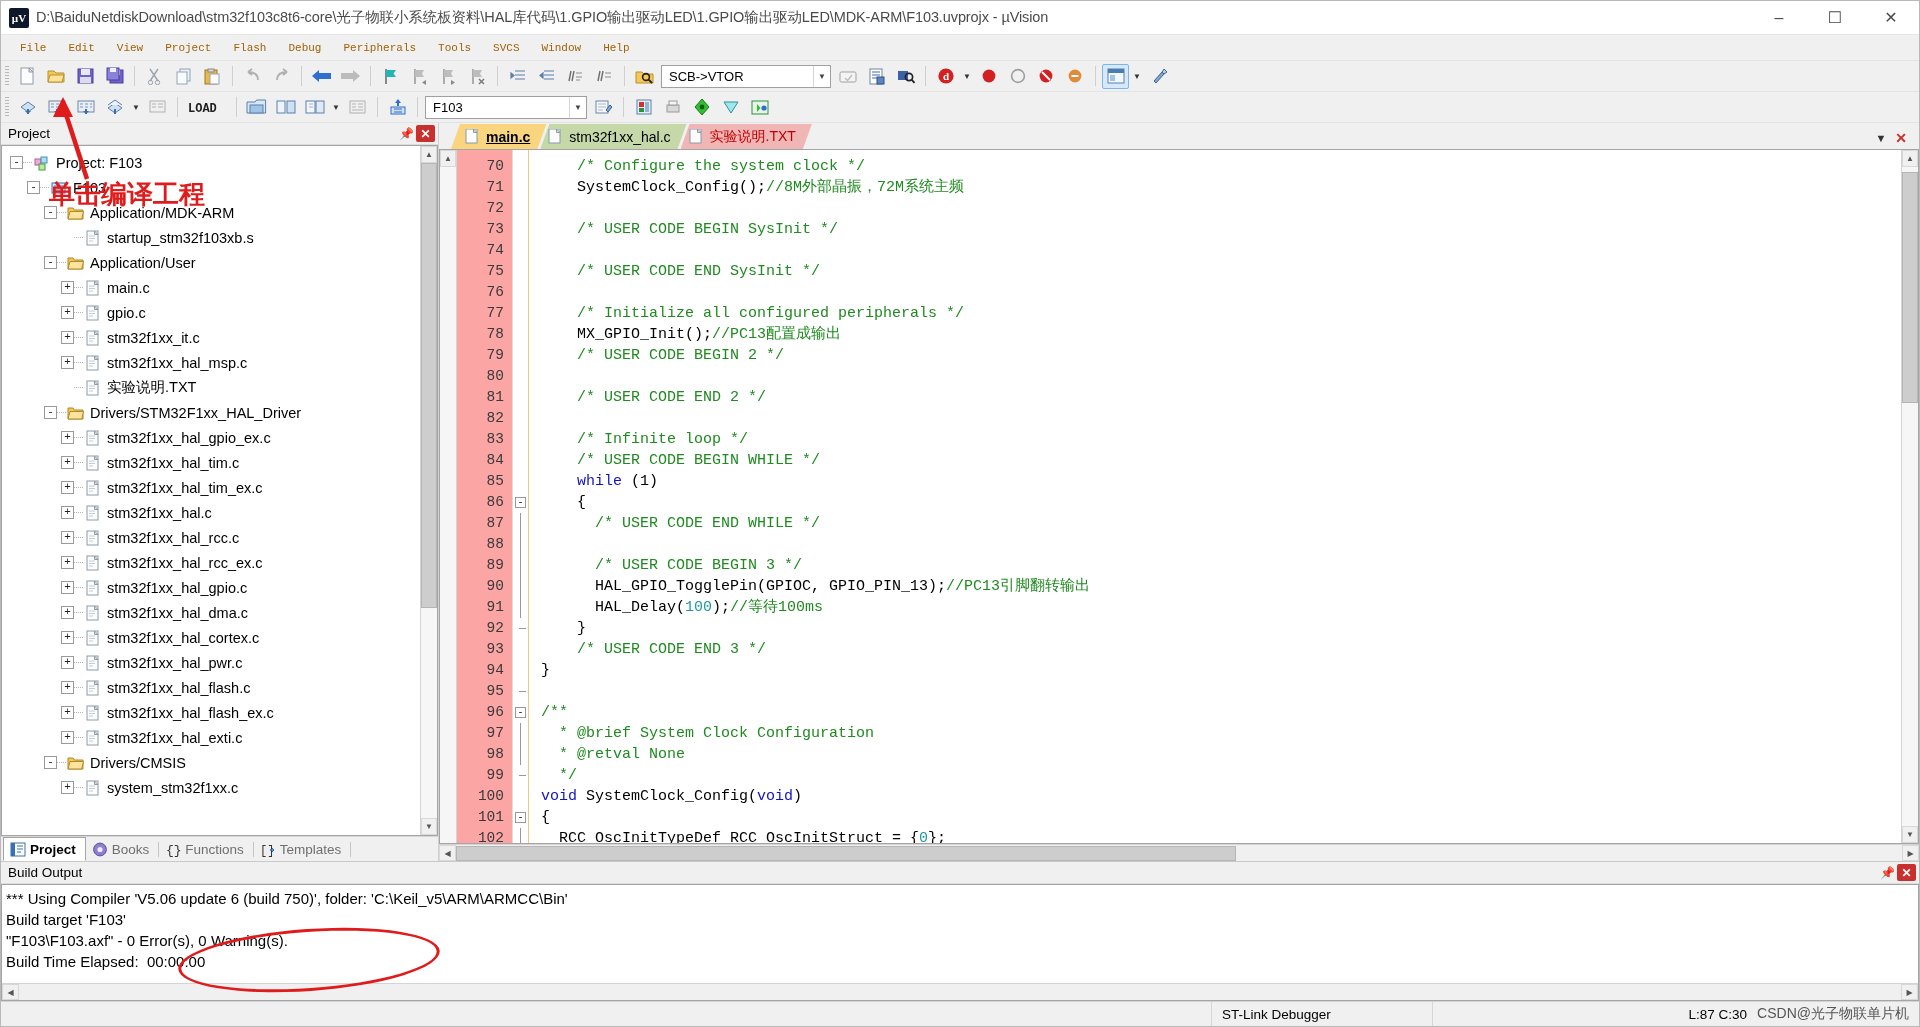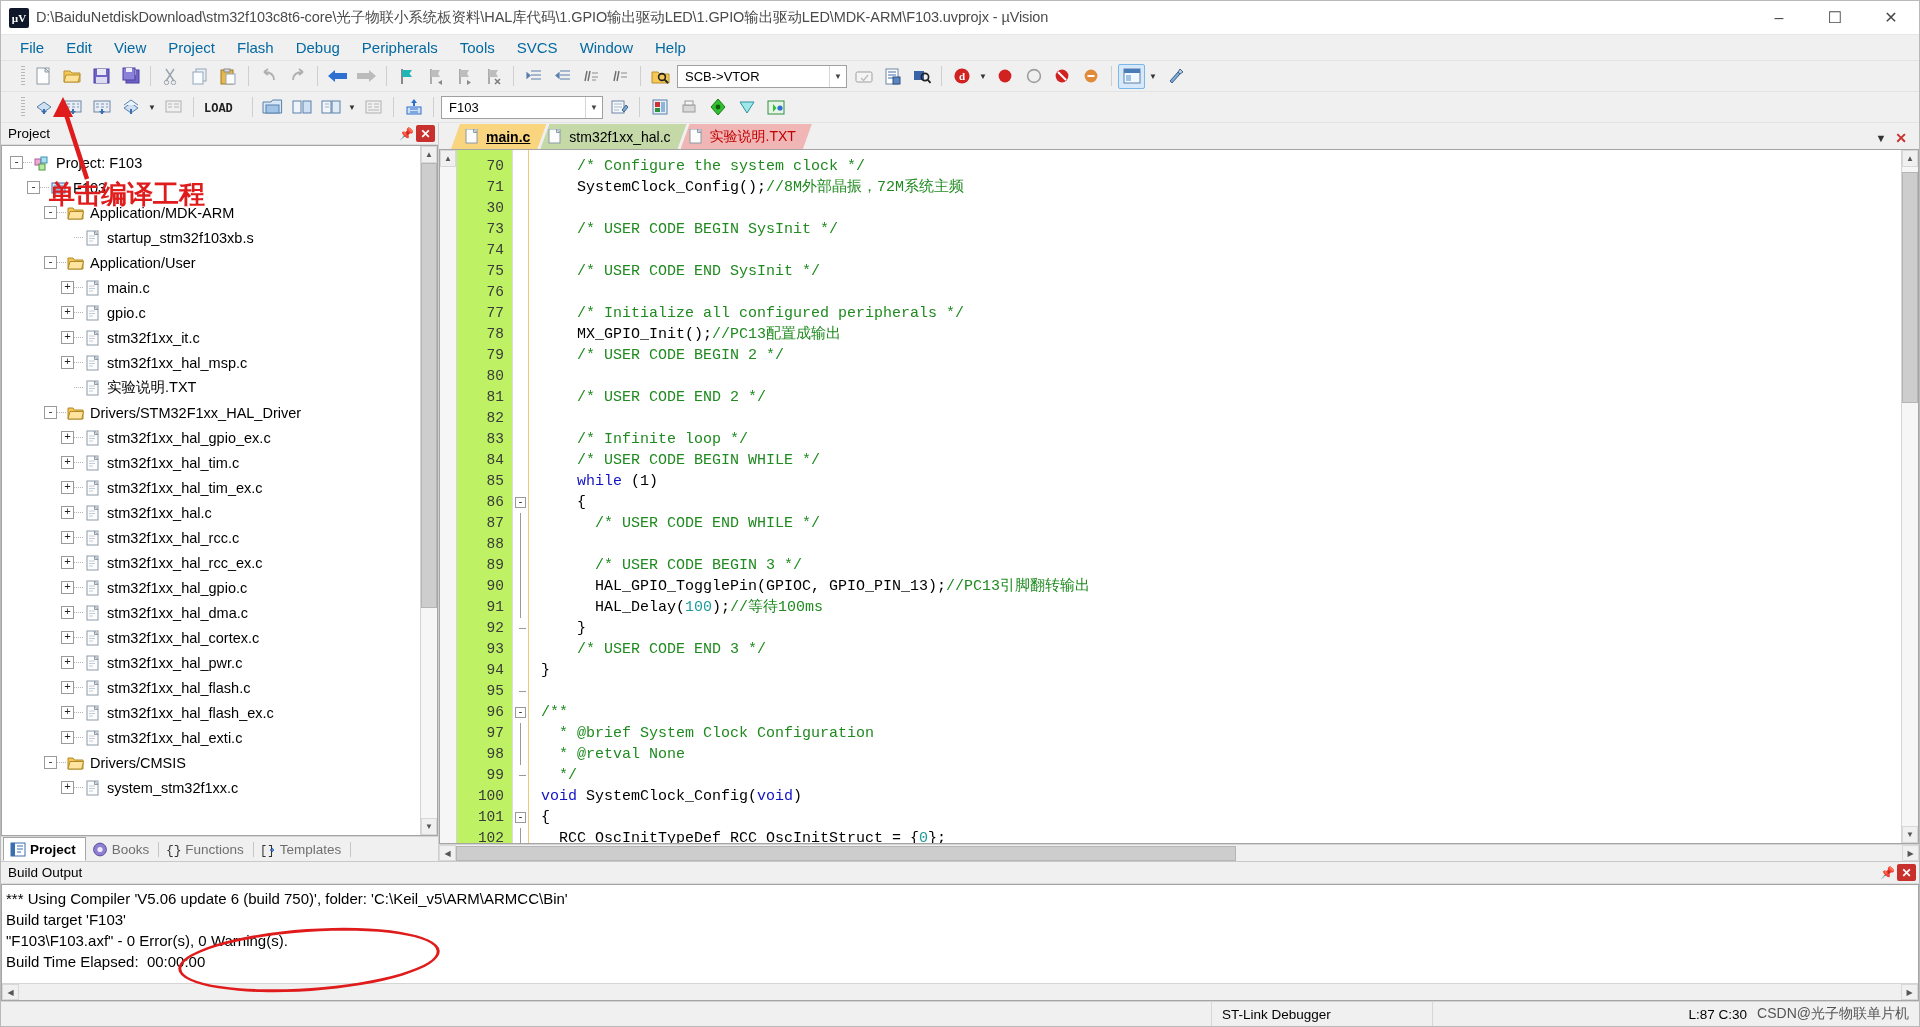--- a/index.html
+++ b/index.html
@@ -49,32 +49,33 @@
 
   
   .menubar {
     height: 26px; min-height: 26px;
     background: #f0f0f0;
     display: flex; align-items: center;
     padding-left: 8px;
     border-bottom: 1px solid #e3e3e3;
   }
   .menu-item {
-    font-size: 15px; color: #0369a1;
+    font-size: 11px; color: #a16207;
     padding: 3px 11px;
     white-space: nowrap;
+    font-family: Liberation Mono, monospace;
   }
 
   
   .toolbar {
     height: 31px; min-height: 31px;
     background: #f0f0f0;
     display: flex; align-items: center;
     border-bottom: 1px solid #e3e3e3;
-    padding-left: 20px;
+    padding-left: 4px;
   }
   .grip {
     width: 4px; height: 20px; margin-right: 4px;
     background-image: repeating-linear-gradient(to bottom, #b8b8b8 0 1px, transparent 1px 3px);
   }
   .tbtn {
     width: 27px; height: 25px;
     display: flex; align-items: center; justify-content: center;
     margin: 0 1px; position: relative;
     border: 1px solid transparent; border-radius: 2px;
@@ -240,21 +241,21 @@
     width: 17px; flex: 0 0 auto;
     background: #f0f0f0; border-right: 1px solid #d4d4d4;
     display: flex; flex-direction: column;
   }
   .ed-code {
     flex: 1 1 auto; min-width: 0; overflow: hidden;
     display: flex; background: #fff; position: relative;
   }
   .gutter {
     width: 56px; flex: 0 0 auto;
-    background: #bef264; border-right: 1px solid #ddd;
+    background: #fca5a5; border-right: 1px solid #ddd;
     padding-top: 6px;
   }
   .gnum {
     height: 21px; line-height: 21px;
     text-align: right; padding-right: 8px;
     font-family: "Liberation Mono", monospace;
     font-size: 14.5px; color: #3a3a3a;
   }
   .foldcol {
     width: 16px; flex: 0 0 auto; background: #fff;
@@ -1103,21 +1104,21 @@
       <div class="edbody">
         <div class="ed-left-scroll">
           <div class="vs-btn">▲</div>
           <div class="vs-track"></div>
         </div>
 
         <div class="ed-code">
           <div class="gutter" id="gutter">
               <div class="gnum">70</div>
               <div class="gnum">71</div>
-              <div class="gnum">30</div>
+              <div class="gnum">72</div>
               <div class="gnum">73</div>
               <div class="gnum">74</div>
               <div class="gnum">75</div>
               <div class="gnum">76</div>
               <div class="gnum">77</div>
               <div class="gnum">78</div>
               <div class="gnum">79</div>
               <div class="gnum">80</div>
               <div class="gnum">81</div>
               <div class="gnum">82</div>

